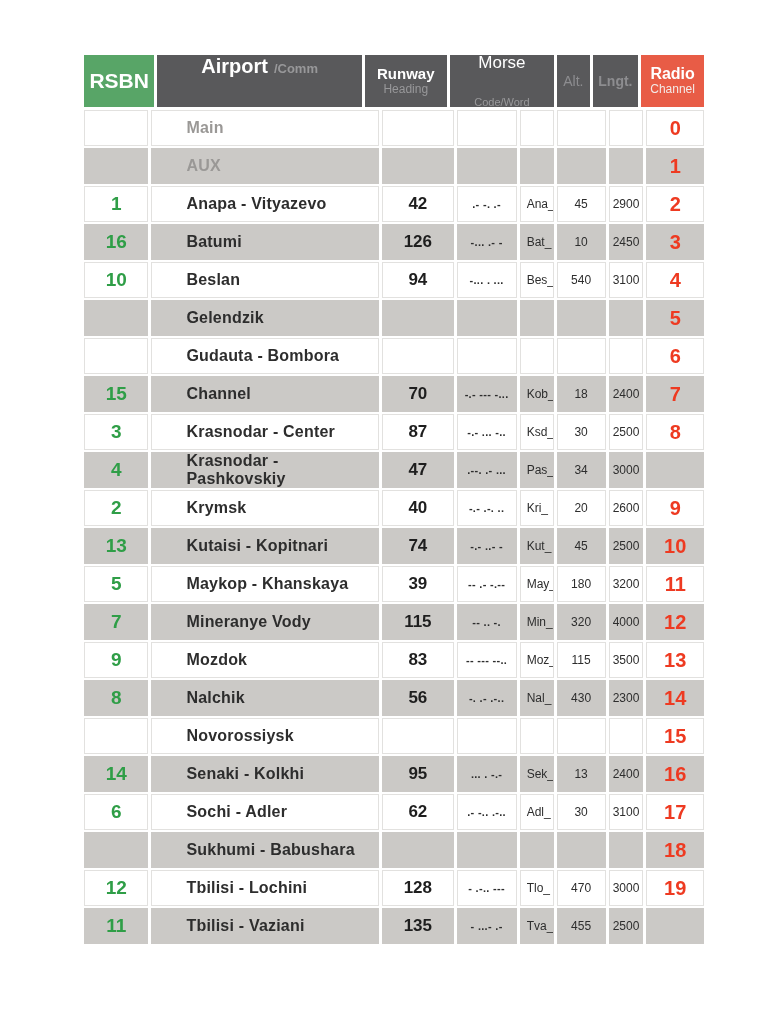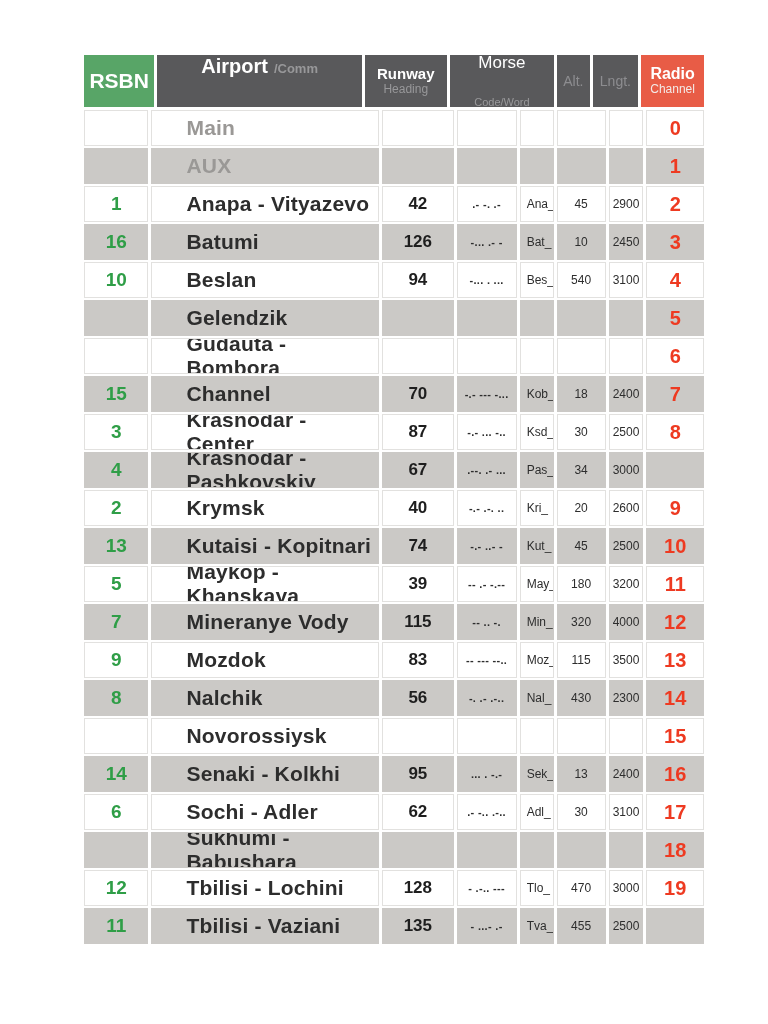--- a/index.html
+++ b/index.html
@@ -34,21 +34,21 @@
     box-sizing: border-box;
     line-height: 1.15;
   }
   .h-rsbn   { width: 74px;  background: #58a567; font-size: 21px; font-weight: bold; }
   .h-airport{ width: 215px; flex-direction: row; align-items: baseline; }
   .h-airport .main-label { font-size: 20px; font-weight: bold; }
   .h-airport .sub-label  { font-size: 13px; font-weight: bold; color: #98989a; margin-left: 6px; }
   .h-runway { width: 86px; text-align: right; }
   .h-morse  { width: 110px; }
   .h-alt    { width: 34px; }
-  .h-lngt   { width: 48px; }
+  .h-lngt   { width: 48px; font-weight: bold; }
   .h-radio  { width: 66px; background: #e85c46; }
   .h-runway .main-label { font-size: 15px; font-weight: bold; }
   .h-morse  .main-label { font-size: 17px; font-weight: normal; }
   .h-radio  .main-label { font-size: 16px; font-weight: bold; }
   .stack-sub { font-size: 12px; color: #98989a; }
   .h-radio .stack-sub { color: #f3e9e6; }
   .h-morse .stack-sub { font-size: 11px; margin-top: 24px; }
   .dim-label { font-size: 14px; color: #8d8d90; }
 
   .row {
@@ -65,21 +65,21 @@
     align-items: center;
     justify-content: center;
     color: #2d2d2d;
     overflow: hidden;
   }
   .row.shade .cell {
     background: #cbc9c6;
     border-color: #cbc9c6;
   }
   .c-rsbn   { width: 74px;  font-size: 19px; font-weight: bold; color: #2f9e47; }
-  .c-airport{ width: 257px; justify-content: flex-start; padding-left: 34px; font-size: 21px; font-weight: bold; letter-spacing: 0.2px; }
+  .c-airport{ width: 257px; justify-content: flex-start; padding-left: 34px; font-size: 16px; font-weight: bold; letter-spacing: 0.2px; }
   .c-runway { width: 82px;  font-size: 17px; font-weight: bold; color: #1e1e1e; }
   .c-morse  { width: 69px;  font-size: 11px; font-weight: bold; letter-spacing: 0.3px; white-space: nowrap; }
   .c-word   { width: 38px;  justify-content: flex-start; padding-left: 6px; font-size: 12px; }
   .c-alt    { width: 56px;  font-size: 12px; }
   .c-lngt   { width: 40px;  font-size: 12px; }
   .c-radio  { width: 66px;  font-size: 20px; font-weight: bold; color: #ee3a21; }
   .row.muted .c-airport { color: #9a9896; }
 </style>
 </head>
 <body>
@@ -201,21 +201,21 @@
     <div class="cell c-runway">87</div>
     <div class="cell c-morse">-.- ... -..</div>
     <div class="cell c-word">Ksd_</div>
     <div class="cell c-alt">30</div>
     <div class="cell c-lngt">2500</div>
     <div class="cell c-radio">8</div>
   </div>
       <div class="row shade">
     <div class="cell c-rsbn">4</div>
     <div class="cell c-airport">Krasnodar - Pashkovskiy</div>
-    <div class="cell c-runway">67</div>
+    <div class="cell c-runway">47</div>
     <div class="cell c-morse">.--. .- ...</div>
     <div class="cell c-word">Pas_</div>
     <div class="cell c-alt">34</div>
     <div class="cell c-lngt">3000</div>
     <div class="cell c-radio"></div>
   </div>
       <div class="row">
     <div class="cell c-rsbn">2</div>
     <div class="cell c-airport">Krymsk</div>
     <div class="cell c-runway">40</div>

